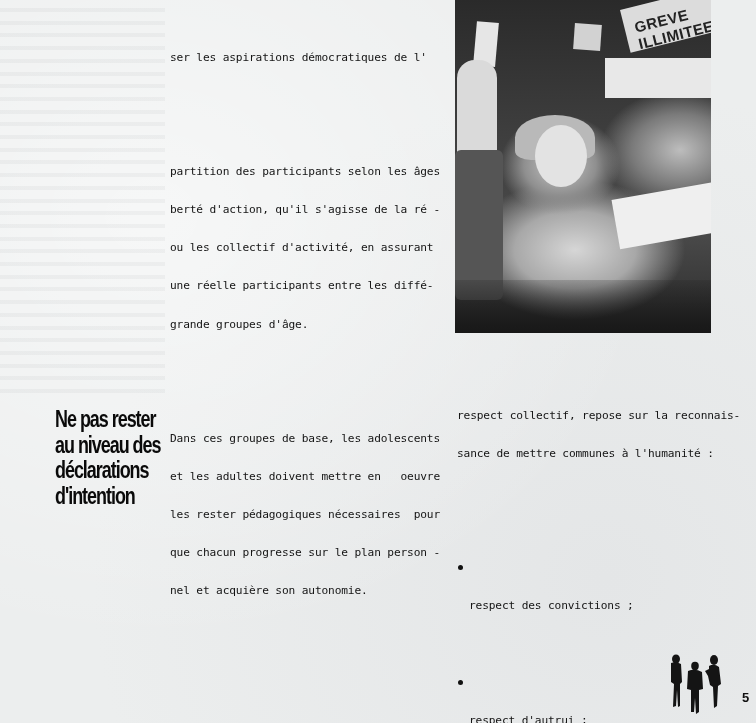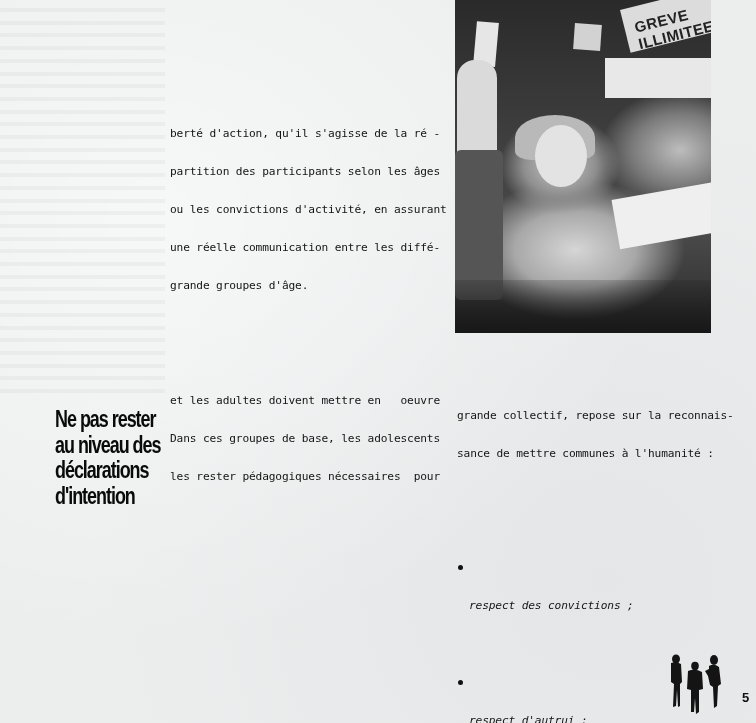--- a/index.html
+++ b/index.html
@@ -27,21 +27,21 @@
       letter-spacing: -0.15px;
       white-space: pre;
     }
     .col-mid { left: 170px; top: 1px; width: 282px; }
     .col-right { left: 457px; top: 359px; width: 295px; }
 
     .para { margin: 0 0 12.7px 0; }
     .line { display: block; }
 
     .bullet-list { list-style: none; margin: 0 0 12.7px 0; padding: 0; }
-    .bullet-list li { margin-bottom: 12.7px; position: relative; padding-left: 12px; font-style: italic; }
+    .bullet-list li { margin-bottom: 12.7px; position: relative; padding-left: 12px; }
     .bullet-list li:last-child { margin-bottom: 0; }
     .bullet-list .dot {
       position: absolute; left: 1px; top: 3px; width: 5px; height: 5px; border-radius: 50%;
       background: #111;
     }
 
     .headline {
       position: absolute; left: 55px; top: 407px; width: 120px;
       font-family: "Liberation Sans", sans-serif; font-weight: bold;
       font-size: 23px; line-height: 25.5px; letter-spacing: -1.3px;
@@ -133,54 +133,57 @@
 
   <div class="headline">
     <span>Ne pas rester</span>
     <span>au niveau des</span>
     <span>déclarations</span>
     <span>d'intention</span>
   </div>
 
   <div class="col col-mid">
     <div class="para">
+      <span class="line">ser les aspirations démocratiques de l'</span>
     </div>
 
     <div class="para">
+      <span class="line">partition des participants selon les âges</span>
       <span class="line">berté d'action, qu'il s'agisse de la ré -</span>
-      <span class="line">partition des participants selon les âges</span>
-      <span class="line">ou les convictions d'activité, en assurant</span>
-      <span class="line">une réelle communication entre les diffé-</span>
+      <span class="line">ou les collectif d'activité, en assurant</span>
+      <span class="line">une réelle participants entre les diffé-</span>
       <span class="line">grande groupes d'âge.</span>
     </div>
 
     <div class="para" style="margin-bottom:16px;">
+      <span class="line">Dans ces groupes de base, les adolescents</span>
       <span class="line">et les adultes doivent mettre en   oeuvre</span>
-      <span class="line">Dans ces groupes de base, les adolescents</span>
       <span class="line">les rester pédagogiques nécessaires  pour</span>
+      <span class="line">que chacun progresse sur le plan person -</span>
+      <span class="line">nel et acquière son autonomie.</span>
     </div>
 
     
     
 
     
 
     
 
     
 
     
     
 
     
   </div>
 
   <div class="col col-right">
     <div class="para">
-      <span class="line">grande collectif, repose sur la reconnais-</span>
+      <span class="line">respect collectif, repose sur la reconnais-</span>
       <span class="line">sance de mettre communes à l'humanité :</span>
     </div>
 
     <ul class="bullet-list">
       <li>
         <span class="dot"></span>
         <span class="line">respect des convictions ;</span>
       </li>
       <li>
         <span class="dot"></span>

